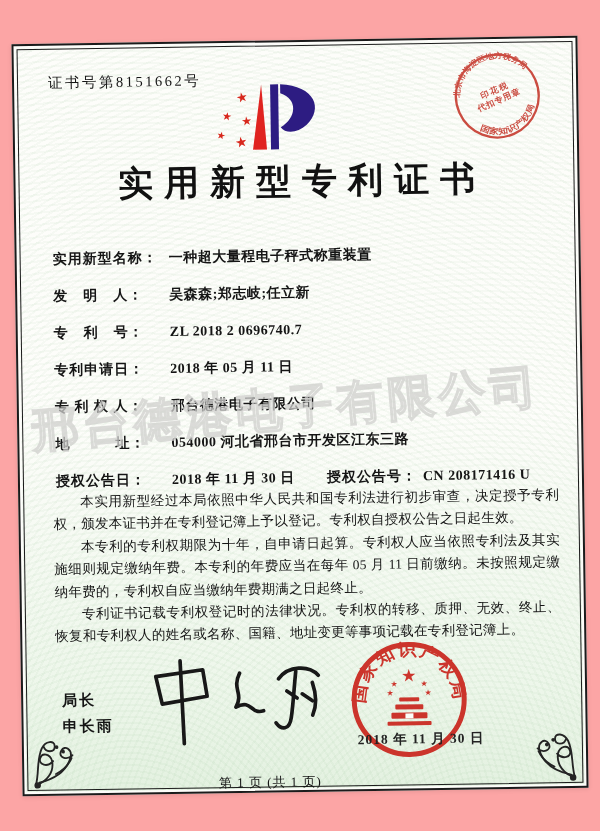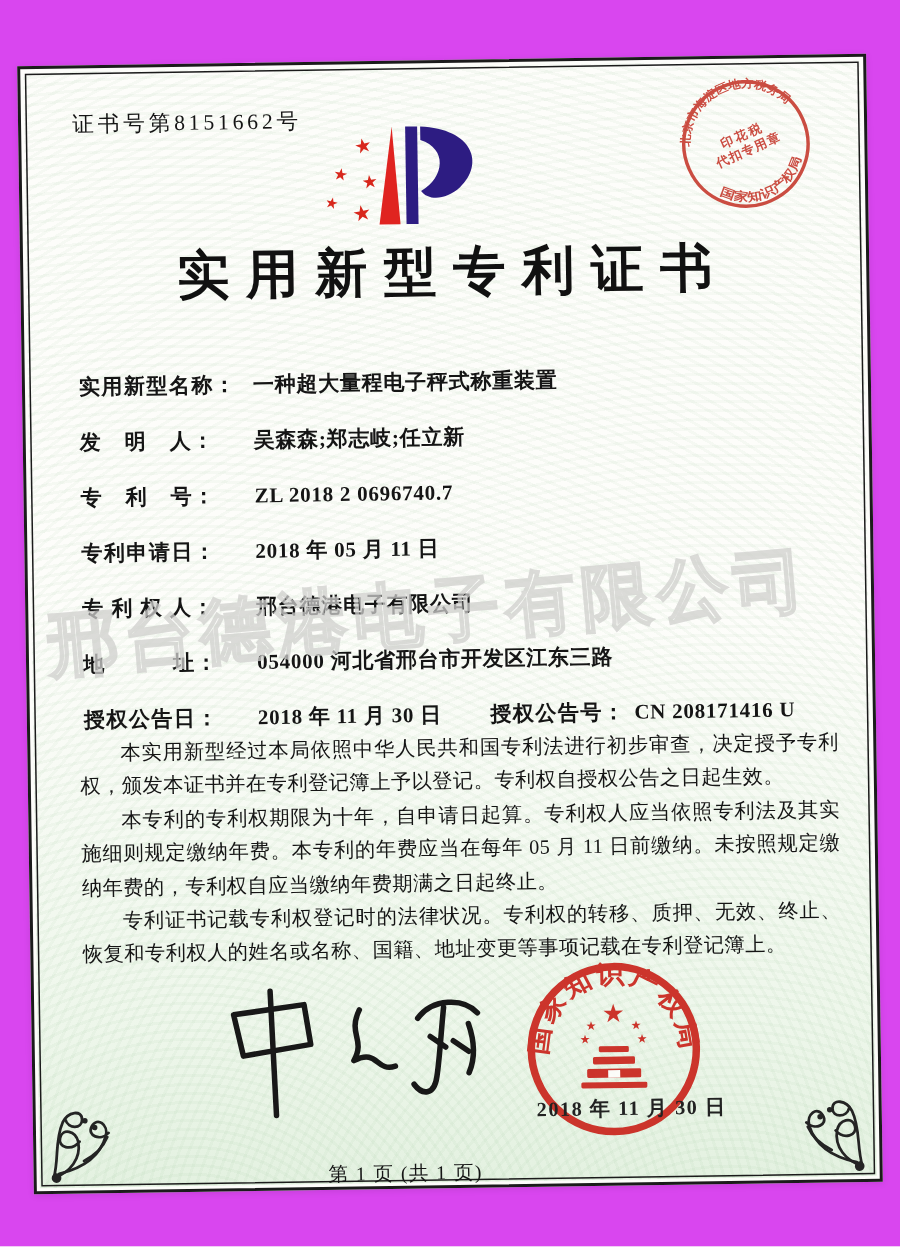--- a/index.html
+++ b/index.html
@@ -3,21 +3,21 @@
 <meta charset="utf-8">
 <style>
   html,body{margin:0;padding:0;}
   body{
     width:600px;height:831px;
     background:#f6f6f4;
     font-family:"Liberation Serif","DejaVu Serif",serif;
     color:#151515;
     -webkit-font-smoothing:antialiased;
   }
-  .photo{position:relative;width:600px;height:831px;background:#d946ef;overflow:hidden;}
+  .photo{position:relative;width:600px;height:831px;background:#fca5a5;overflow:hidden;}
   
   .paper{
     position:absolute;left:17px;top:40px;width:566px;height:752px;
     background:#fdfdfa;
     transform:rotate(-0.85deg);
     transform-origin:50% 50%;
     box-shadow:0 1px 5px rgba(0,0,0,.10);
   }
   .paper::after{ 
     content:"";position:absolute;inset:4px;z-index:0;pointer-events:none;
@@ -148,20 +148,24 @@
           </span>
         </div>
       </div>
 
       <div class="paras">
         <p>本实用新型经过本局依照中华人民共和国专利法进行初步审查，决定授予专利权，颁发本证书并在专利登记簿上予以登记。专利权自授权公告之日起生效。</p>
         <p>本专利的专利权期限为十年，自申请日起算。专利权人应当依照专利法及其实施细则规定缴纳年费。本专利的年费应当在每年 05 月 11 日前缴纳。未按照规定缴纳年费的，专利权自应当缴纳年费期满之日起终止。</p>
         <p>专利证书记载专利权登记时的法律状况。专利权的转移、质押、无效、终止、恢复和专利权人的姓名或名称、国籍、地址变更等事项记载在专利登记簿上。</p>
       </div>
 
+      <div class="signer">
+        <div>局长</div>
+        <div>申长雨</div>
+      </div>
 
       <svg class="signature" viewBox="0 0 200 90" aria-hidden="true">
         <g fill="none" stroke="#181818" stroke-width="3.6" stroke-linecap="round" stroke-linejoin="round">
           <path d="M28,18 L74,12 L78,38 L34,45 Z"></path>
           <path d="M52,3 C53,30 54,58 55,84"></path>
           <path d="M110,16 C102,32 114,35 106,49 C122,41 120,57 133,53"></path>
           <path d="M148,22 C158,9 178,9 187,19"></path>
           <path d="M165,15 C163,32 162,48 160,60 C158,73 150,72 145,65"></path>
           <path d="M181,26 C185,38 185,49 181,58"></path>
           <path d="M156,34 l10,7"></path>

